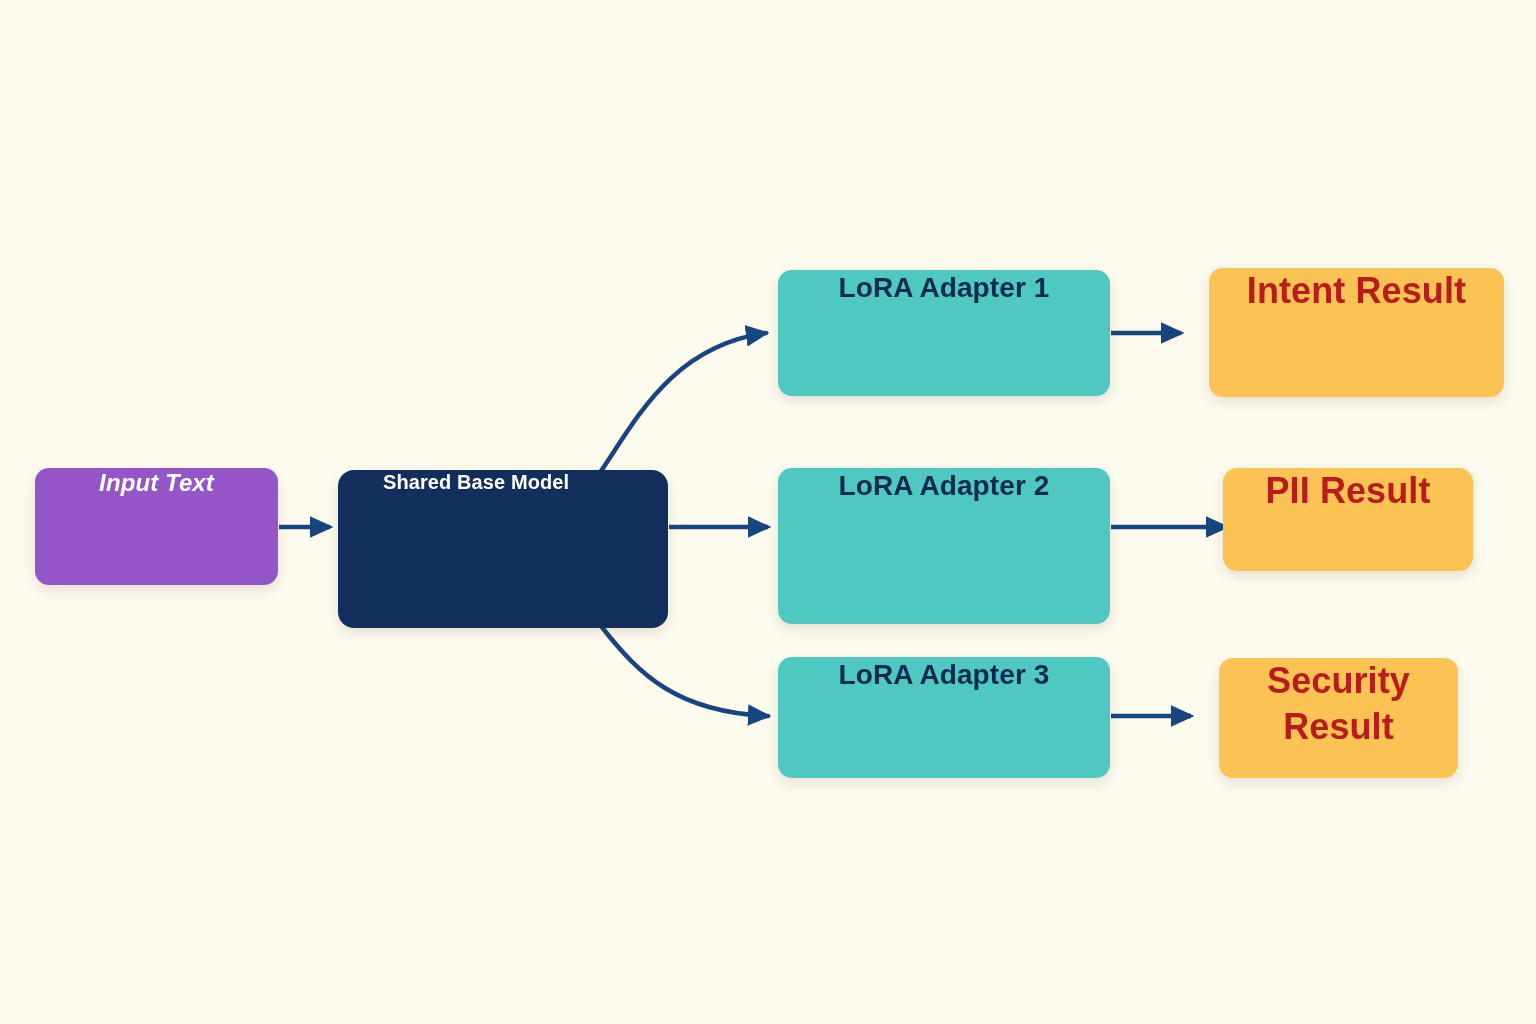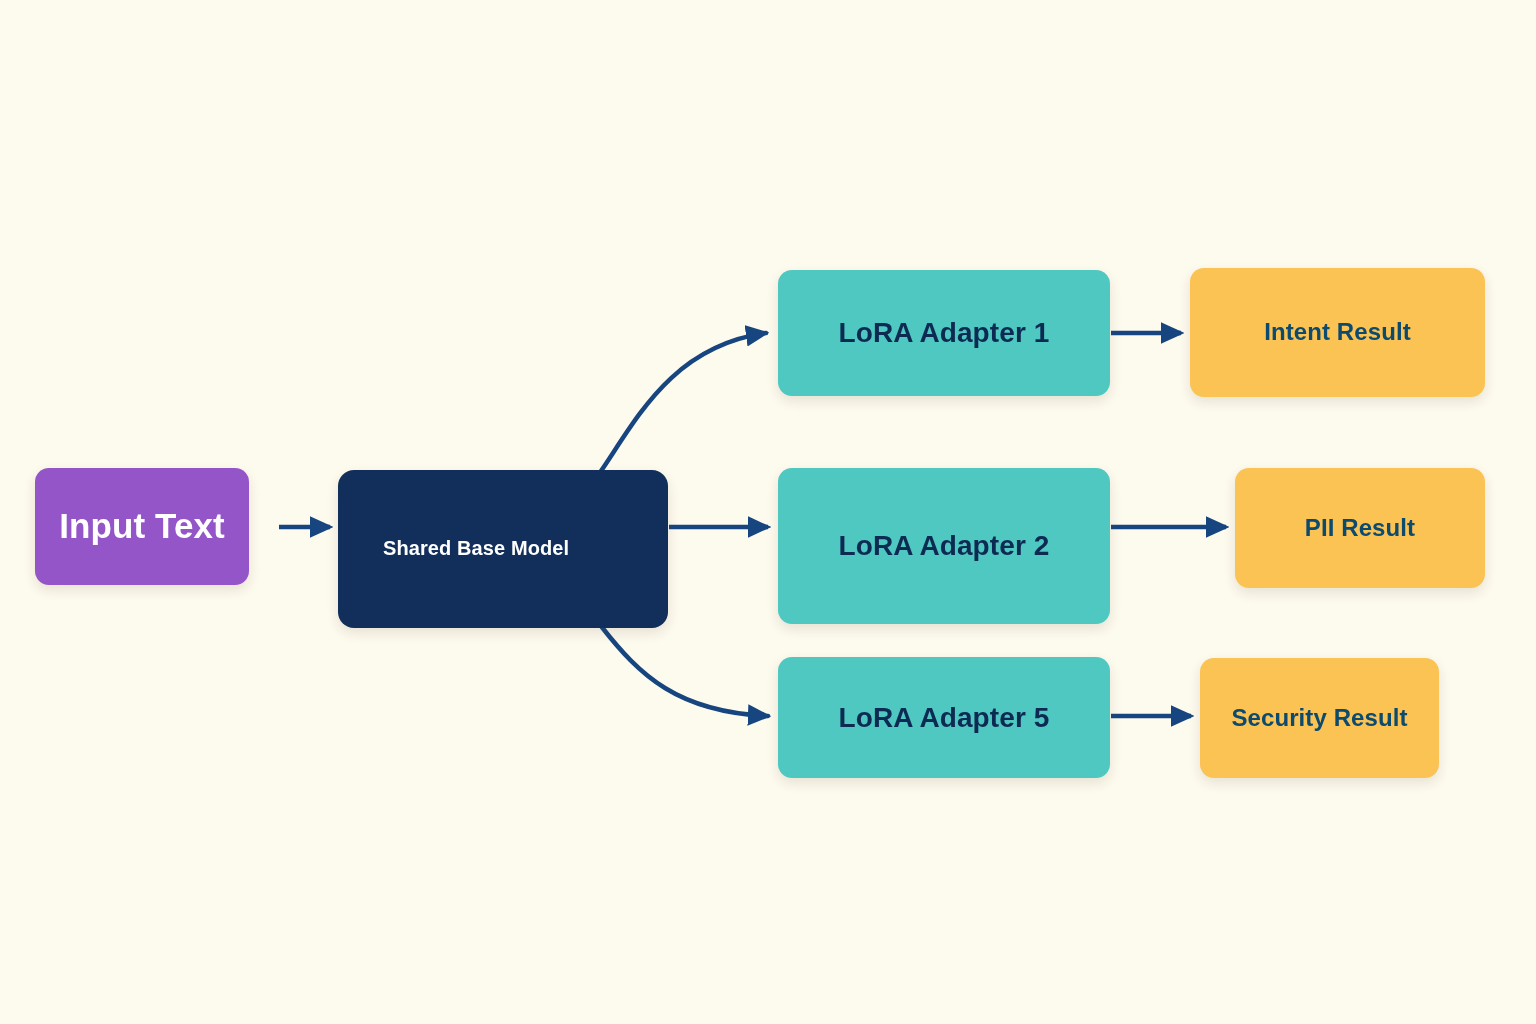--- a/index.html
+++ b/index.html
@@ -20,36 +20,37 @@
     left: 0;
     top: 0;
     width: 1536px;
     height: 1024px;
     pointer-events: none;
   }
   .node {
     position: absolute;
     box-sizing: border-box;
     display: flex;
-    align-items: center;
+    align-items: flex-start;
     border-radius: 14px;
     box-shadow: 0 5px 12px rgba(80, 70, 40, 0.13);
     letter-spacing: 0.1px;
   }
   .node.center { justify-content: center; text-align: center; }
   .node.leftal { justify-content: flex-start; text-align: left; }
   .node span { display: block; line-height: 1.28; }
 
   
   .n-input {
-    left: 35px; top: 468px; width: 214px; height: 117px;
+    left: 35px; top: 468px; width: 243px; height: 117px;
     background: #9455C8;
     color: #FFFFFF;
-    font-size: 35px;
+    font-size: 24px;
     font-weight: 600;
+    font-style: italic;
   }
   
   .n-base {
     left: 338px; top: 470px; width: 330px; height: 158px;
     background: #122F5C;
     color: #FFFFFF;
     font-size: 20px;
     font-weight: 600;
     padding-left: 45px;
     padding-right: 22px;
@@ -65,26 +66,27 @@
     font-size: 28px;
     font-weight: 600;
   }
   .n-adapter-1 { top: 270px; height: 126px; }
   .n-adapter-2 { top: 468px; height: 156px; }
   .n-adapter-3 { top: 657px; height: 121px; }
 
   
   .n-result {
     background: #FBC254;
-    color: #0c4a6e;
-    font-size: 24px;
+    color: #b91c1c;
+    font-size: 36px;
     font-weight: 600;
+    margin-left: 19px;
   }
   .n-result-1 { left: 1190px; top: 268px; width: 295px; height: 129px; }
-  .n-result-2 { left: 1235px; top: 468px; width: 250px; height: 120px; }
+  .n-result-2 { left: 1204px; top: 468px; width: 250px; height: 103px; }
   .n-result-3 { left: 1200px; top: 658px; width: 239px; height: 120px; }
 </style>
 </head>
 <body>
 
 <div id="canvas">
 
   <svg id="edge-layer" viewBox="0 0 1536 1024" width="1536" height="1024">
     <defs>
       <marker id="arrowhead" viewBox="0 0 10 10" refX="8.6" refY="5" markerWidth="5.2" markerHeight="5.2" orient="auto-start-reverse">
@@ -117,21 +119,21 @@
 
   <div class="node center n-adapter n-adapter-1">
     <span>LoRA Adapter 1</span>
   </div>
 
   <div class="node center n-adapter n-adapter-2">
     <span>LoRA Adapter 2</span>
   </div>
 
   <div class="node center n-adapter n-adapter-3">
-    <span>LoRA Adapter 5</span>
+    <span>LoRA Adapter 3</span>
   </div>
 
   <div class="node center n-result n-result-1">
     <span>Intent Result</span>
   </div>
 
   <div class="node center n-result n-result-2">
     <span>PII Result</span>
   </div>
 

